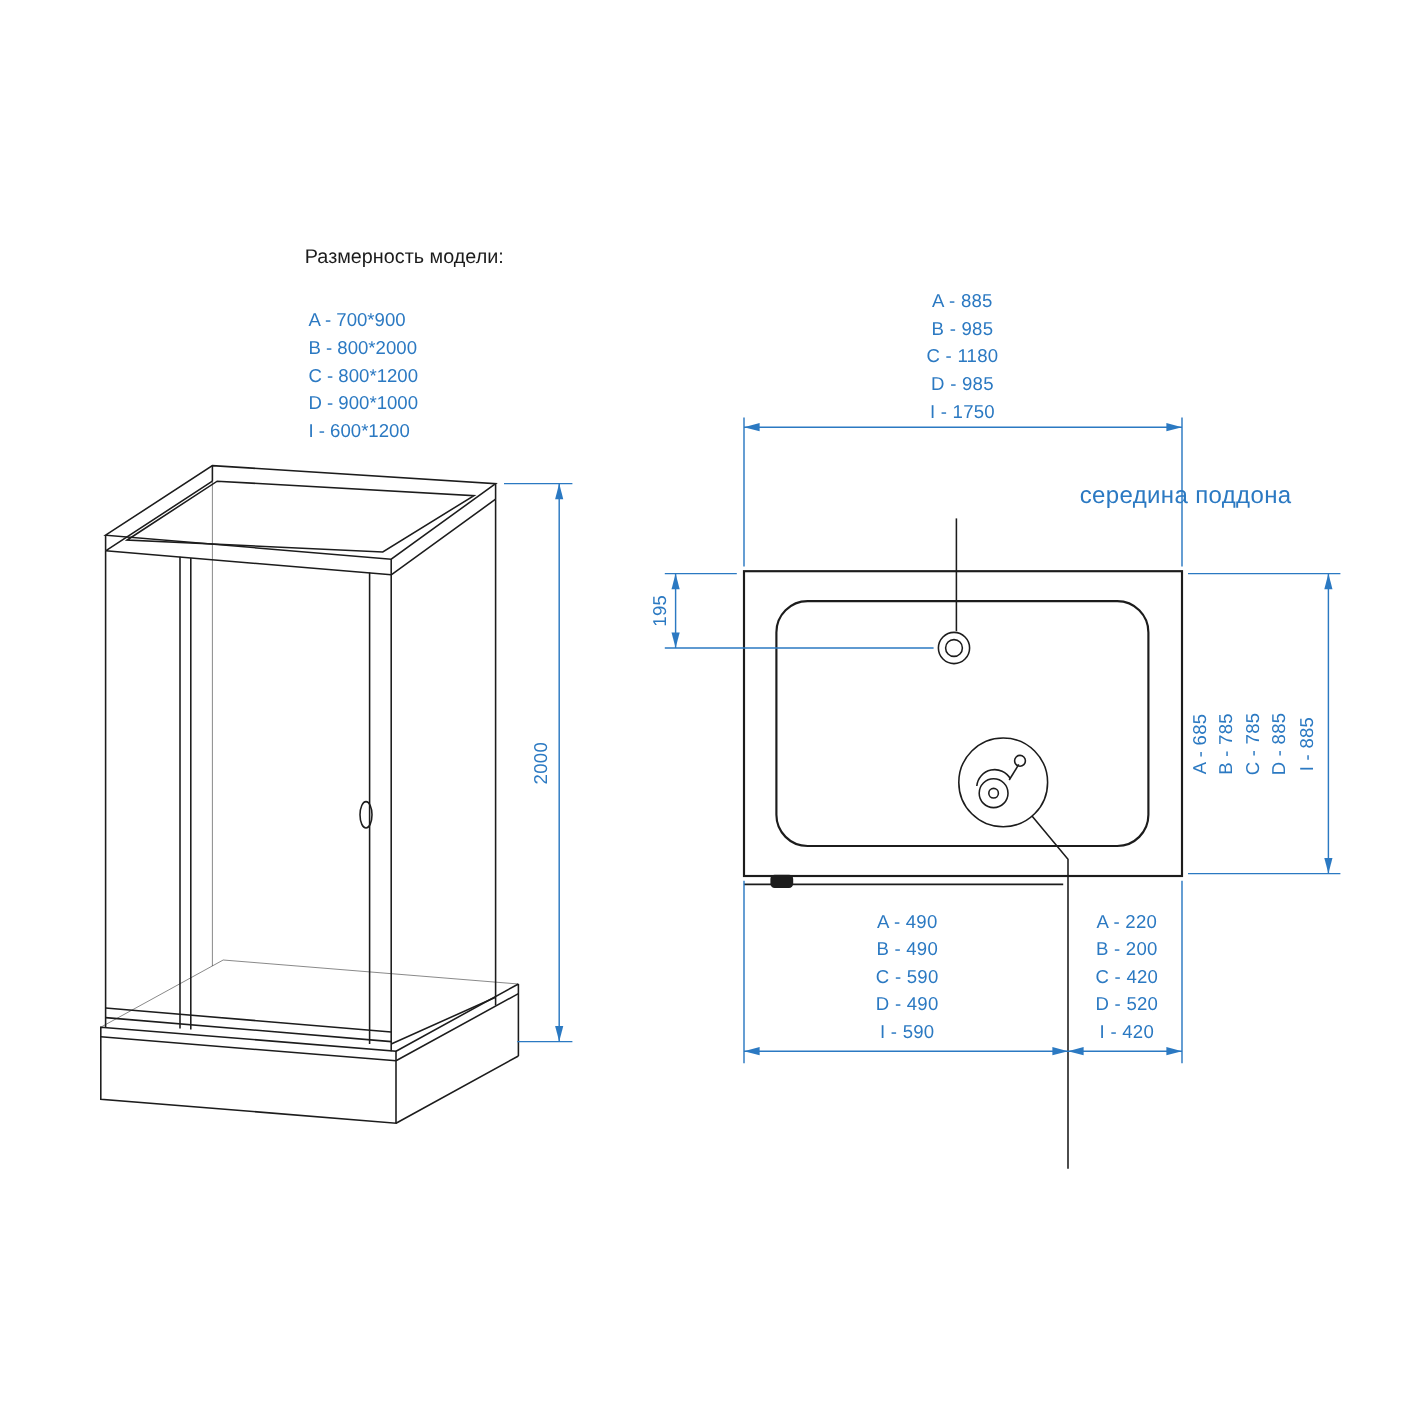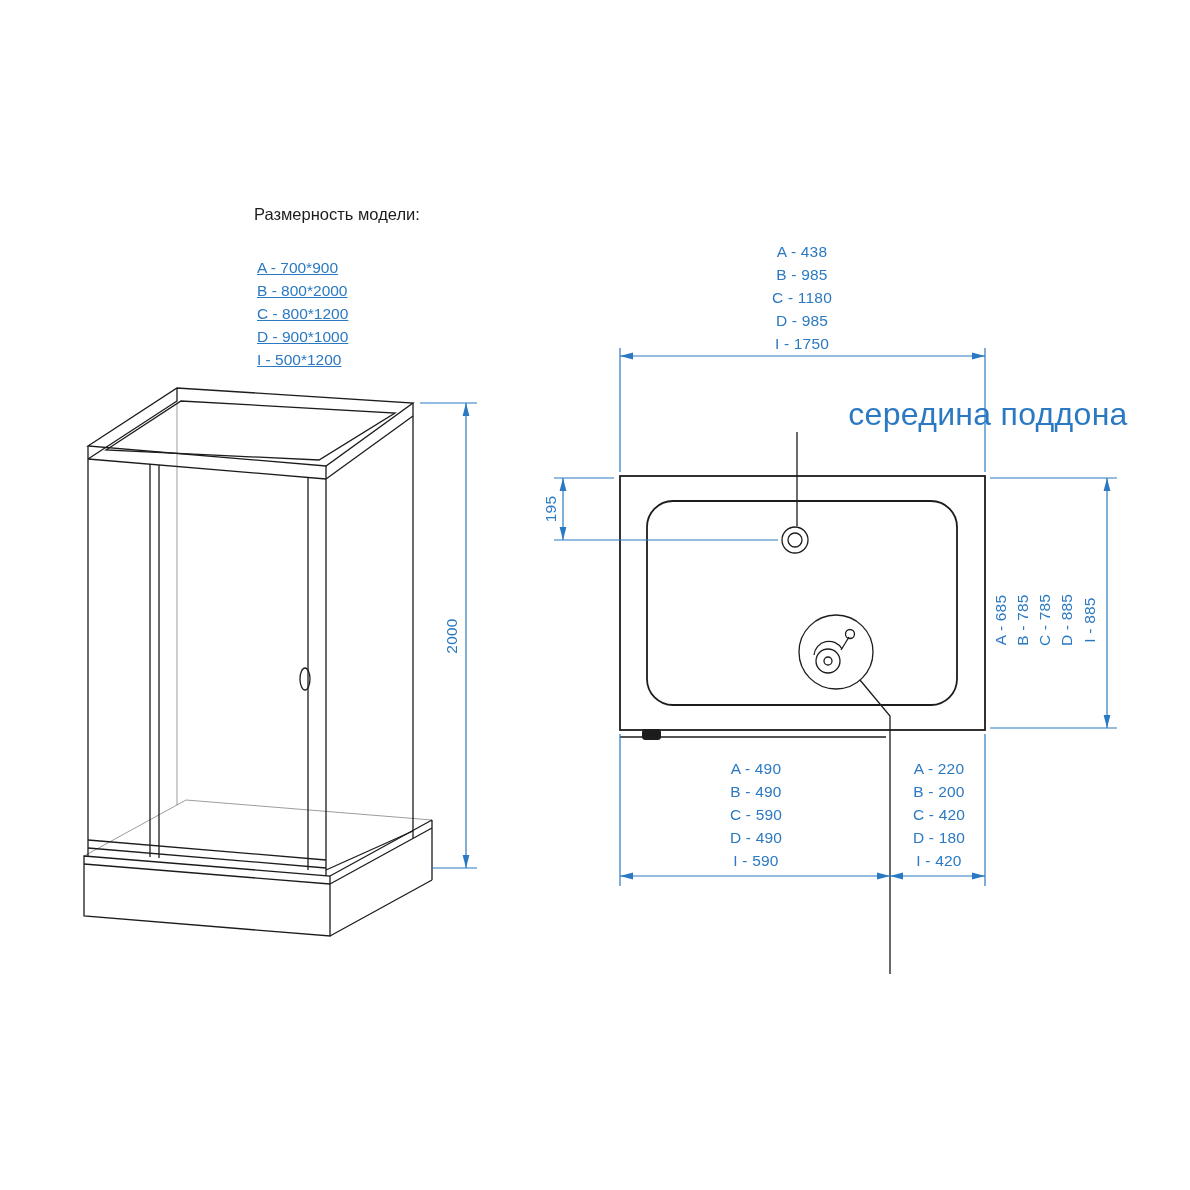--- a/index.html
+++ b/index.html
@@ -20,29 +20,29 @@
   .f-dim   { fill:var(--dim-color,#2b79c2); stroke:none; }
 
   .anchor { position:absolute; width:0; height:0; }
   .anchor > span {
     position:absolute; left:0; top:0; display:inline-block; white-space:nowrap;
     transform:translate(-50%,-50%);
   }
   .anchor > span.vrot { transform:translate(-50%,-50%) rotate(-90deg); }
 
   .dim-text { color:var(--dim-color,#2b79c2); font-size:15.5px; letter-spacing:.2px; }
-  .big-label { font-size:32px; letter-spacing:.3px; }
+  .big-label { font-size:20px; letter-spacing:.3px; }
 
   .legend-title {
     position:absolute; left:254px; top:205px;
     font-size:16.5px; color:var(--line-color,#1c1c1c);
   }
   .legend-items {
     position:absolute; left:257px; top:256px;
-    color:var(--dim-color,#2b79c2); font-size:15.5px; line-height:23px;text-decoration:underline;
+    color:var(--dim-color,#2b79c2); font-size:15.5px; line-height:23px;
   }
 </style>
 </head>
 <body>
 
 <div class="canvas">
 
   <svg class="linework" width="1190" height="1190" viewBox="0 0 1190 1190">
 
     <g>
@@ -116,29 +116,29 @@
       <polygon class="f-dim" points="985,876 972,872.6 972,879.4"></polygon>
     </g>
   </svg>
 
   <div class="legend-title">Размерность модели:</div>
   <div class="legend-items">
     <div>A - 700*900</div>
     <div>B - 800*2000</div>
     <div>C - 800*1200</div>
     <div>D - 900*1000</div>
-    <div>I - 500*1200</div>
+    <div>I - 600*1200</div>
   </div>
 
   <div class="anchor" style="left:452px;top:636px">
     <span class="vrot dim-text">2000</span>
   </div>
 
   <div class="anchor" style="left:802px;top:252px">
-      <span class="dim-text">A - 438</span>
+      <span class="dim-text">A - 885</span>
     </div>
   <div class="anchor" style="left:802px;top:275px">
       <span class="dim-text">B - 985</span>
     </div>
   <div class="anchor" style="left:802px;top:298px">
       <span class="dim-text">C - 1180</span>
     </div>
   <div class="anchor" style="left:802px;top:321px">
       <span class="dim-text">D - 985</span>
     </div>
@@ -189,19 +189,19 @@
   <div class="anchor" style="left:939px;top:769px">
       <span class="dim-text">A - 220</span>
     </div>
   <div class="anchor" style="left:939px;top:792px">
       <span class="dim-text">B - 200</span>
     </div>
   <div class="anchor" style="left:939px;top:815px">
       <span class="dim-text">C - 420</span>
     </div>
   <div class="anchor" style="left:939px;top:838px">
-      <span class="dim-text">D - 180</span>
+      <span class="dim-text">D - 520</span>
     </div>
   <div class="anchor" style="left:939px;top:861px">
       <span class="dim-text">I - 420</span>
     </div>
 
 </div>
 
 </body></html>

